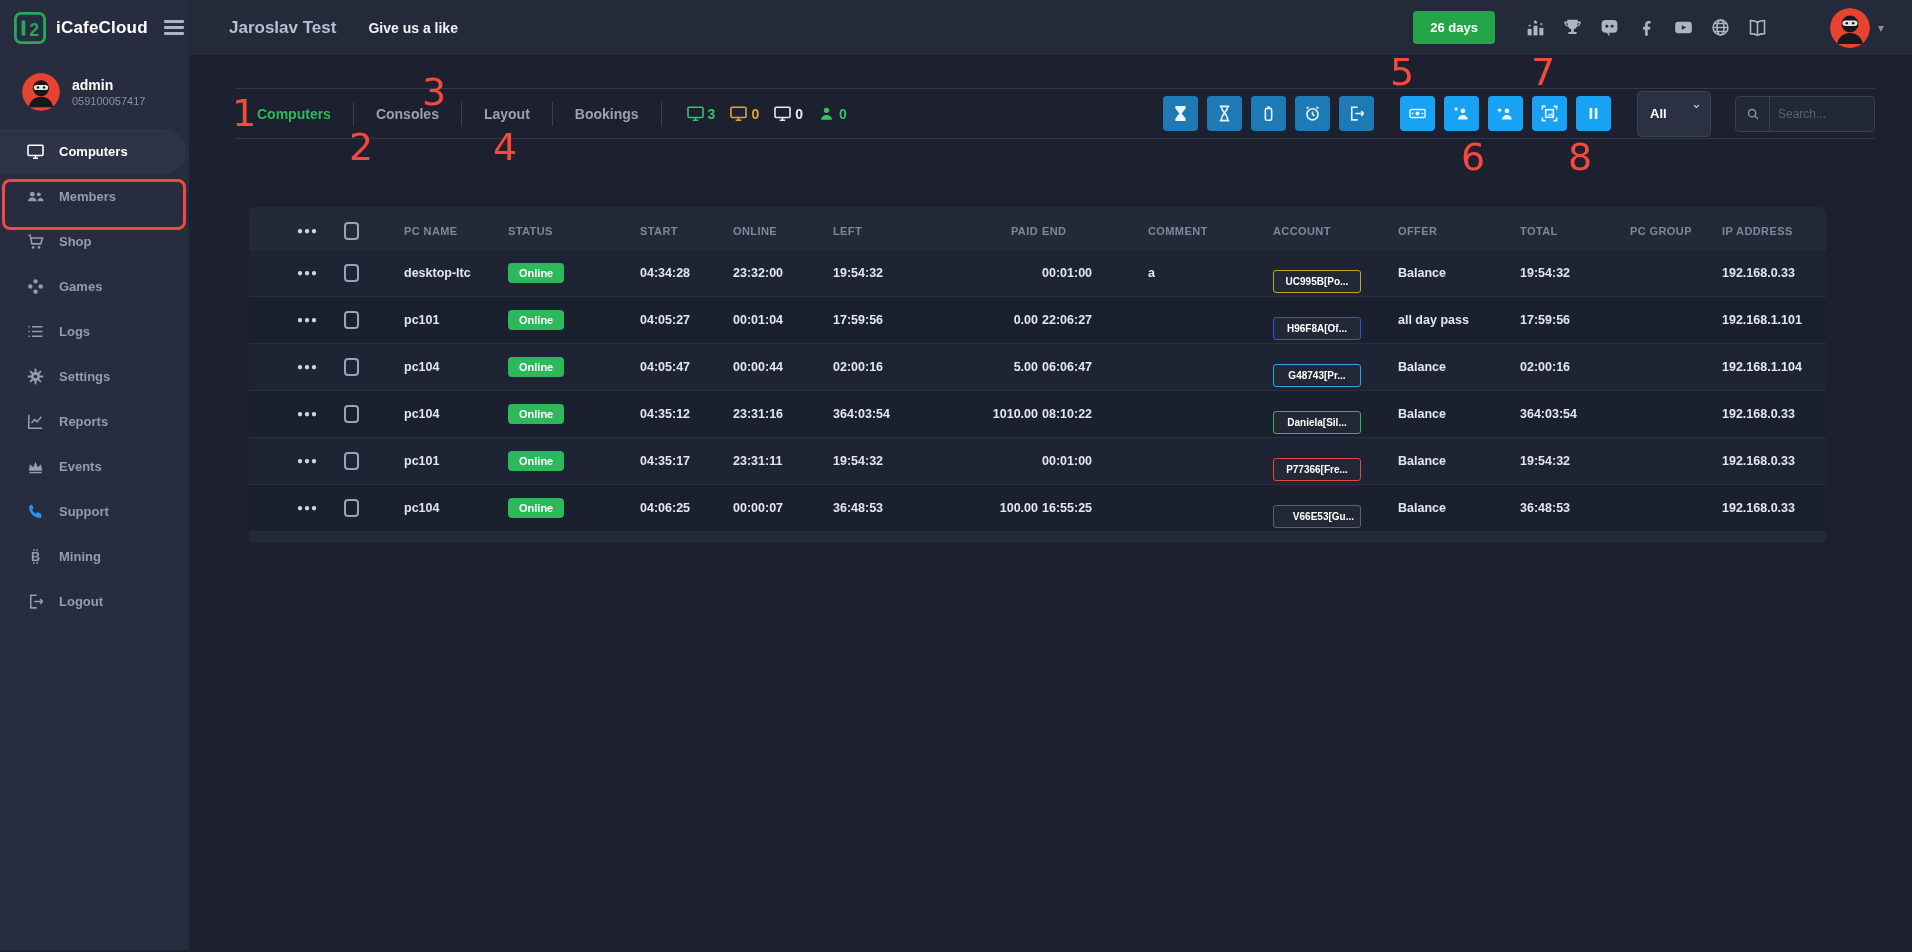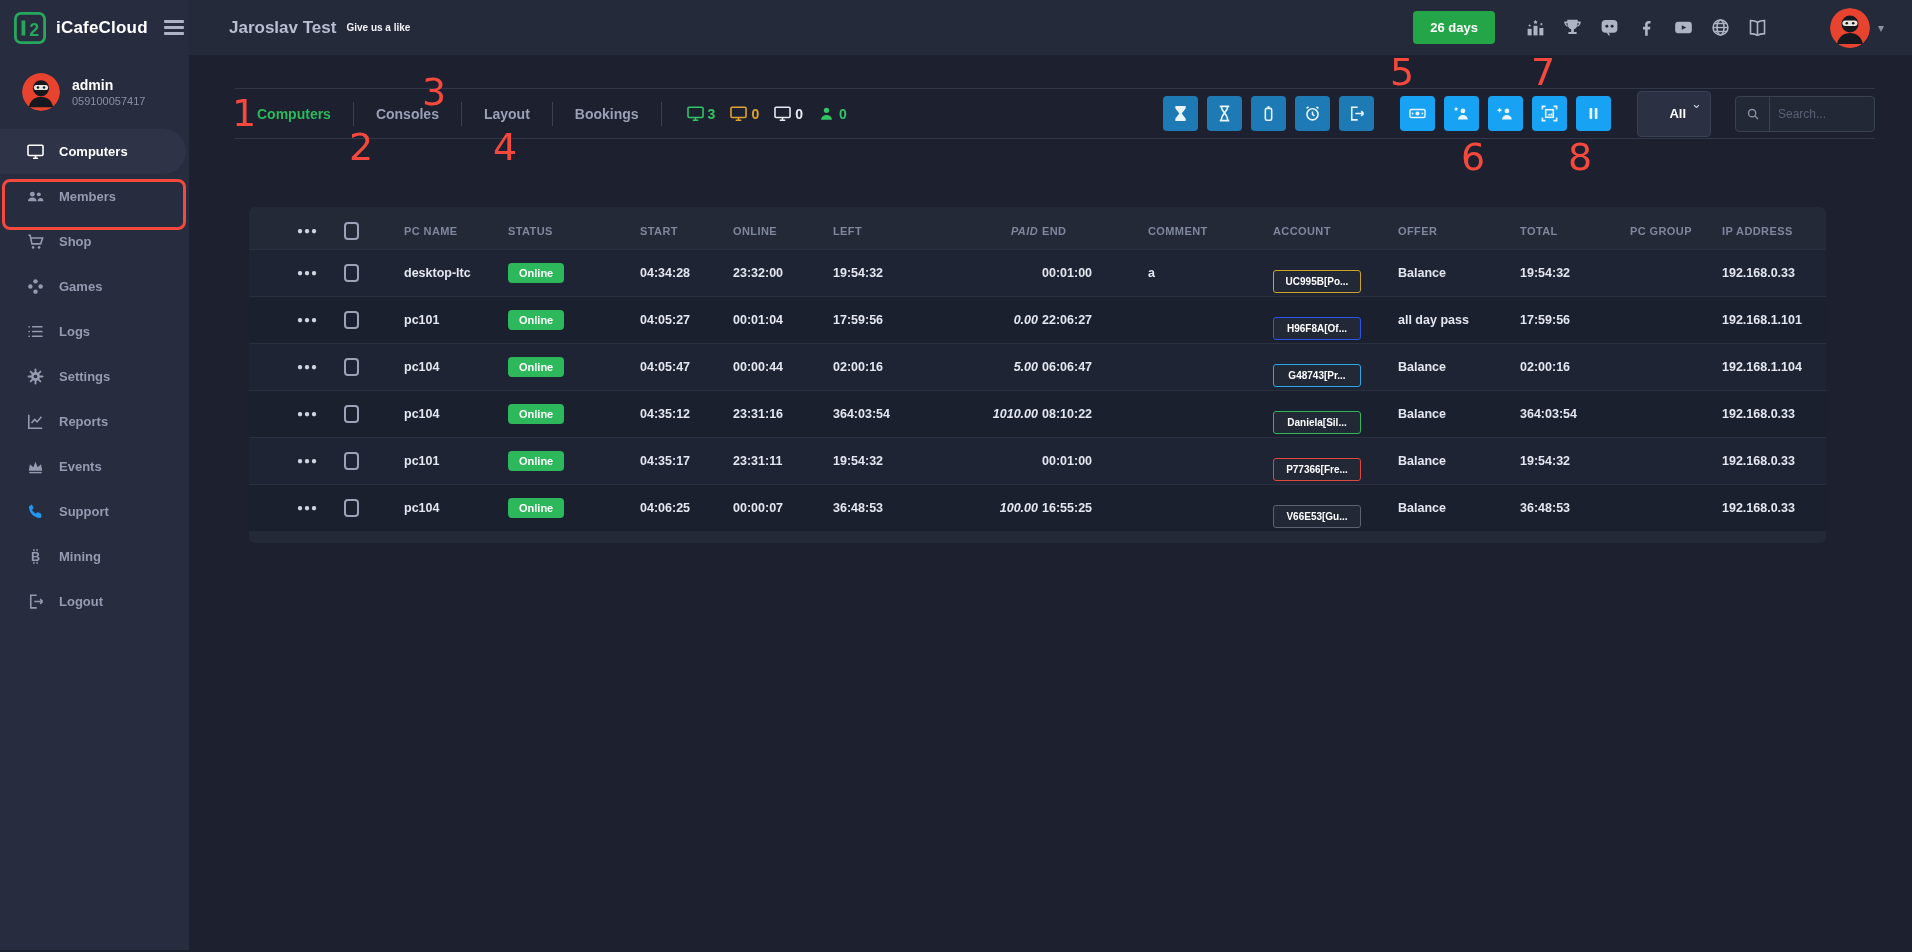--- a/index.html
+++ b/index.html
@@ -8,21 +8,21 @@
 
   
   .topbar { position:absolute; top:0; left:0; width:1912px; height:55px;
     background:#252a3b; display:flex; align-items:center; z-index:5; }
   .brand-zone { width:189px; height:55px; display:flex; align-items:center;
     padding-left:14px; gap:10px; background:#272c3e; flex:0 0 auto; }
   .brand-text { font-size:17px; font-weight:bold; color:#fff; letter-spacing:.2px; }
   .hamburger { margin-left:6px; cursor:pointer; display:flex; flex-direction:column; gap:3px; }
   .hamburger i { display:block; width:20px; height:3px; background:#aeb4c4; border-radius:1px; }
   .page-title { margin-left:40px; font-size:17px; font-weight:bold; color:#b9bed0; }
-  .like-label { margin-left:10px; font-size:10px; font-weight:bold; color:#f2f3f8; }
+  .like-label { margin-left:32px; font-size:14px; font-weight:bold; color:#f2f3f8; }
   .topbar-right { margin-left:auto; display:flex; align-items:center; gap:16px; padding-right:28px; }
   .days-btn { background:#24a648; color:#fff; font-size:13px; font-weight:bold;
     padding:9px 17px; border:none; border-radius:4px; cursor:pointer; }
   .top-icons { display:flex; align-items:center; gap:16px; margin-left:14px; color:#aeb4c4; }
   .top-icons .ticon { width:21px; height:21px; display:flex; cursor:pointer; }
   .top-icons svg { width:100%; height:100%; }
   .avatar-wrap { display:flex; align-items:center; gap:8px; margin-left:46px; cursor:pointer; }
   .avatar { width:40px; height:40px; border-radius:50%; overflow:hidden; }
   .chev { color:#8a90a4; font-size:12px; }
 
@@ -59,21 +59,21 @@
   .tbtn { width:35px; height:35px; border:none; border-radius:4px; margin-left:9px;
     display:flex; align-items:center; justify-content:center; cursor:pointer; color:#eaf4fc; }
   .tbtn svg { width:19px; height:19px; }
   .tbtn.dark { background:#1d7ab5; }
   .tbtn.bright { background:#17a2f3; }
   .tbtn.gap { margin-left:26px; }
   .select-wrap { position:relative; margin-left:26px; }
   .select-wrap select { appearance:none; -webkit-appearance:none; width:74px; height:46px;
     background:#2b3042; color:#fff; border:1px solid #3a4152; border-radius:4px;
     font-size:13px; font-weight:600; padding:0 24px 0 12px; cursor:pointer;
-    font-family:"Liberation Sans", sans-serif;text-align:right; }
+    font-family:"Liberation Sans", sans-serif; }
   .select-wrap:after { content:"\2304"; position:absolute; right:9px; top:5px;
     color:#cfd4e0; font-size:13px; pointer-events:none; }
   .searchbox { display:flex; align-items:center; margin-left:24px; width:140px; height:36px;
     border:1px solid #3a4152; border-radius:4px; background:#232837; overflow:hidden; }
   .searchbox .sicon { width:34px; height:100%; display:flex; align-items:center;
     justify-content:center; color:#8a90a4; border-right:1px solid #3a4152; }
   .searchbox .sicon svg { width:14px; height:14px; }
   .searchbox input { flex:1; min-width:0; background:transparent; border:none; outline:none;
     color:#cfd4e0; font-size:12px; padding:0 8px; font-family:"Liberation Sans", sans-serif; }
   .searchbox input::placeholder { color:#5a6175; }
@@ -86,21 +86,21 @@
     letter-spacing:.4px; height:36px; padding:0; }
   td { height:45px; padding:0; font-size:12.5px; font-weight:bold; color:#e4e7f0;
     border-top:1px solid #2a3040; }
   tbody tr:nth-child(odd) td { background:#1f2434; }
   tbody tr:nth-child(even) td { background:#1b202f; }
   .cell-menu { padding-left:48px; color:#d0d4e0; letter-spacing:1px; font-size:10px; cursor:pointer; }
   .chk { width:15px; height:18px; border:2px solid #9aa3b8; border-radius:4px;
     background:transparent; display:inline-block; cursor:pointer; vertical-align:middle; }
   .badge-online { display:inline-block; background:#2eb85c; color:#fff; font-size:11px;
     font-weight:bold; padding:4px 11px; border-radius:4px; }
-  .td-right { text-align:right; padding-right:4px;font-style:italic; }
+  .td-right { text-align:right; padding-right:4px; }
   .acct { display:inline-block; min-width:88px; text-align:center; font-size:10px;
     font-weight:bold; color:#fff; padding:5px 6px; border:1px solid #888;
     border-radius:3px; background:#232837; cursor:pointer; white-space:nowrap;
     overflow:hidden; text-overflow:ellipsis; max-width:100px;margin-top:20px; }
 
   
   .anno { position:absolute; z-index:20; color:#f5493d; font-size:38px; font-weight:500;
     transform:translate(-50%,-50%); font-family:"DejaVu Sans", sans-serif; pointer-events:none; }
   .anno-box { position:absolute; z-index:20; left:2px; top:126px; width:184px; height:51px;
     border:3px solid #f5493d; border-radius:8px; pointer-events:none; }
@@ -597,21 +597,21 @@
     <td class="cell-menu">●●●</td>
     <td><span class="chk"></span></td>
     <td>pc104</td>
     <td><span class="badge-online">Online</span></td>
     <td>04:06:25</td>
     <td>00:00:07</td>
     <td>36:48:53</td>
     <td class="td-right">100.00</td>
     <td>16:55:25</td>
     <td></td>
-    <td><span class="acct" style="border-color: rgb(91, 98, 116);">V66E53[Gu...</span></td>
+    <td><span class="acct" style="border-color: rgb(91, 98, 116); text-align: right;">V66E53[Gu...</span></td>
     <td>Balance</td>
     <td>36:48:53</td>
     <td></td>
     <td>192.168.0.33</td>
   </tr>
 </tbody>
     </table>
   </div>
 
   <span class="anno" style="left:55px;  top:58px;">1</span>

